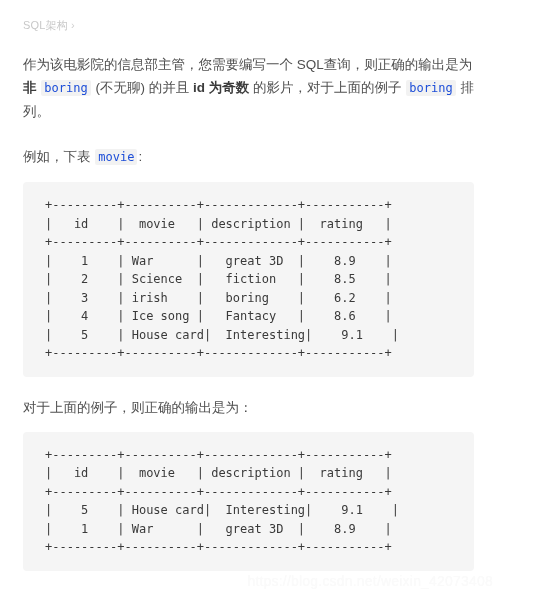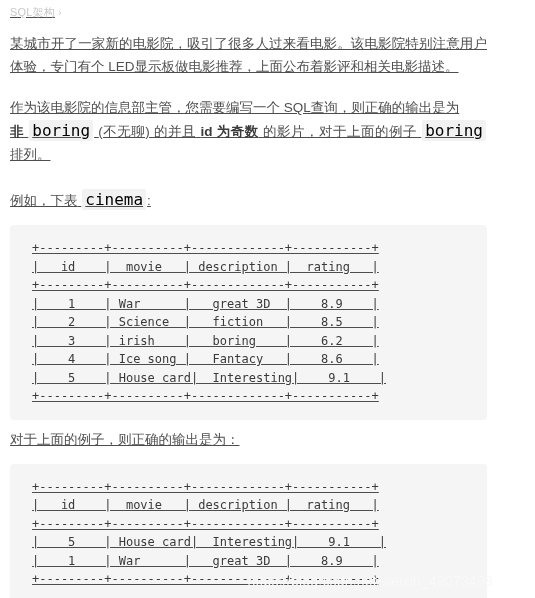--- a/index.html
+++ b/index.html
@@ -15,22 +15,21 @@
     overflow: hidden;
     font-family: "Liberation Sans", "DejaVu Sans", sans-serif;
     color: #4d4d4d;
     -webkit-font-smoothing: antialiased;
   }
 
   .page {
     position: relative;
     width: 497px;
     height: 598px;
-    padding: 0;
-    text-decoration: underline;
+    padding: 13px;
   }
 
   
   .breadcrumb {
     padding: 4px 0 2px 10px;
     font-size: 11px;
     line-height: 16px;
     color: #c8c8c8;
     letter-spacing: .2px;
     white-space: nowrap;
@@ -51,31 +50,31 @@
     font-size: 13.5px;
     line-height: 23px;
     color: #4f4f4f;
     text-align: justify;
     text-justify: inter-character;
     word-break: break-word;
   }
   p.para-1 { margin-top: 10px; }
   p.para-2 { margin-top: 18px; }
   p.para-3 { margin-top: 22px; }
-  p.para-4 { margin-top: 8px; }
+  p.para-4 { margin-top: 19px; }
 
   .para-2, .para-3, .para-4 { text-align: left; }
 
   b.bold { font-weight: bold; color: #3c3c3c; }
 
   code.inline {
     font-family: "DejaVu Sans Mono", "Liberation Mono", monospace;
-    font-size: 16px;
+    font-size: 12px;
     background: #f2f2f2;
-    color: #000000;
+    color: #1d4ed8;
     padding: 1px 3px;
     border-radius: 2px;
     margin: 16px 1px;
   }
 
   
   pre.codeblock {
     margin: 13px 0 0 0;
     background: #f5f5f5;
     border-radius: 4px;
@@ -109,25 +108,24 @@
 <body>
 
 <div class="page">
 
   <div class="breadcrumb">
     <span class="crumb-label">SQL架构</span><span class="chevron-icon">›</span>
   </div>
 
   <div class="content">
 
-    <p class="para para-1"><span>某城市开了一家新的电影院，吸引了很多人过来看电影。该电影院特别注意用户体验，专门有个 LED显示板做电影推荐，上面公布着影评和相关电影描述。</span></p>
 
     <p class="para para-2"><span>作为该电影院的信息部主管，您需要编写一个 SQL查询，则正确的输出是为</span><br><b class="bold">非</b> <code class="inline">boring</code> <span>(不无聊) 的并且</span> <b class="bold">id 为奇数</b> <span>的影片，对于上面的例子</span> <code class="inline">boring</code> <span>排列。</span></p>
 
-    <p class="para para-3"><span>例如，下表</span> <code class="inline">cinema</code><span>:</span></p>
+    <p class="para para-3"><span>例如，下表</span> <code class="inline">movie</code><span>:</span></p>
 
     <pre class="codeblock block-1">+---------+----------+-------------+-----------+
 |   id    |  movie   | description |  rating   |
 +---------+----------+-------------+-----------+
 |    1    | War      |   great 3D  |    8.9    |
 |    2    | Science  |   fiction   |    8.5    |
 |    3    | irish    |   boring    |    6.2    |
 |    4    | Ice song |   Fantacy   |    8.6    |
 |    5    | House card|  Interesting|    9.1    |
 +---------+----------+-------------+-----------+</pre>

